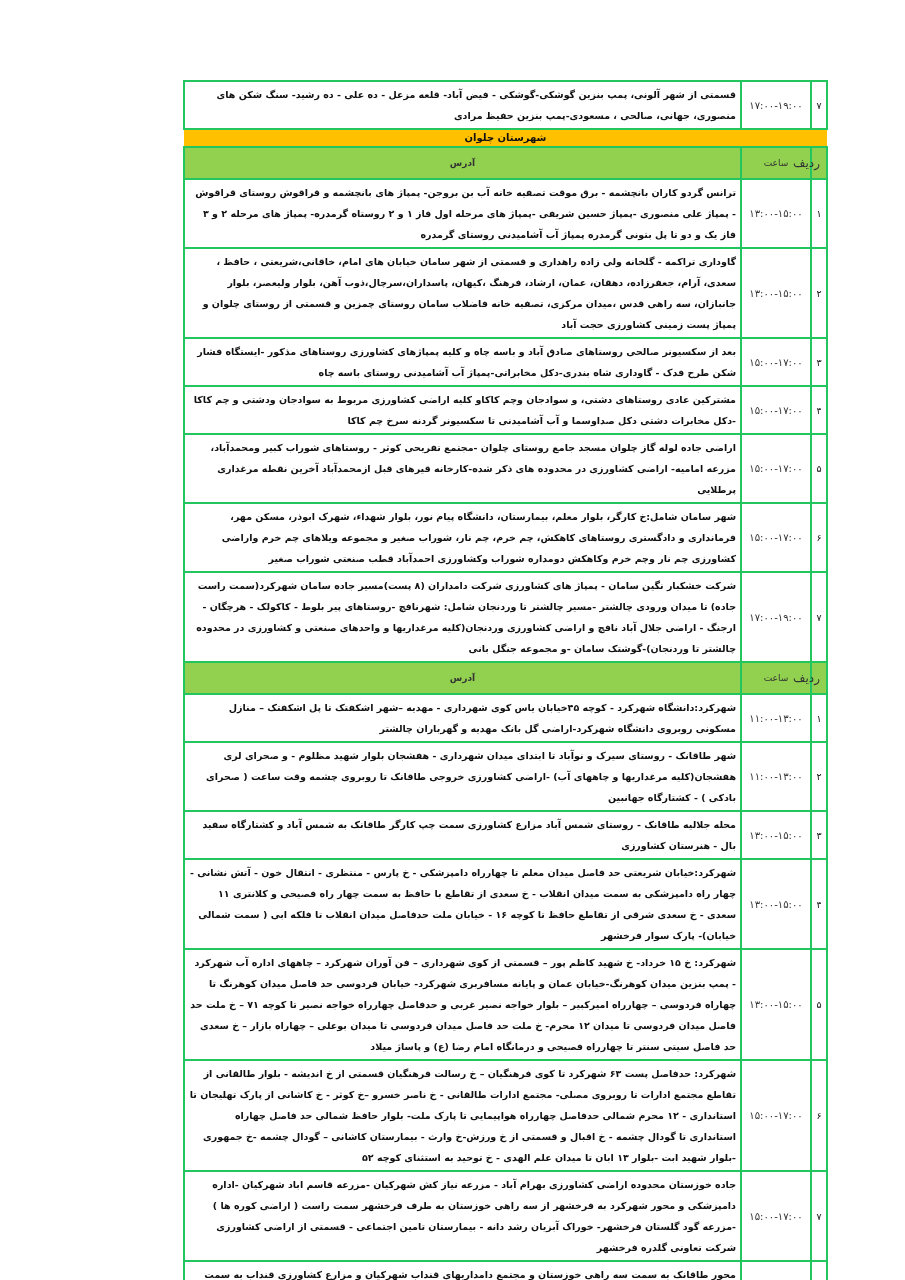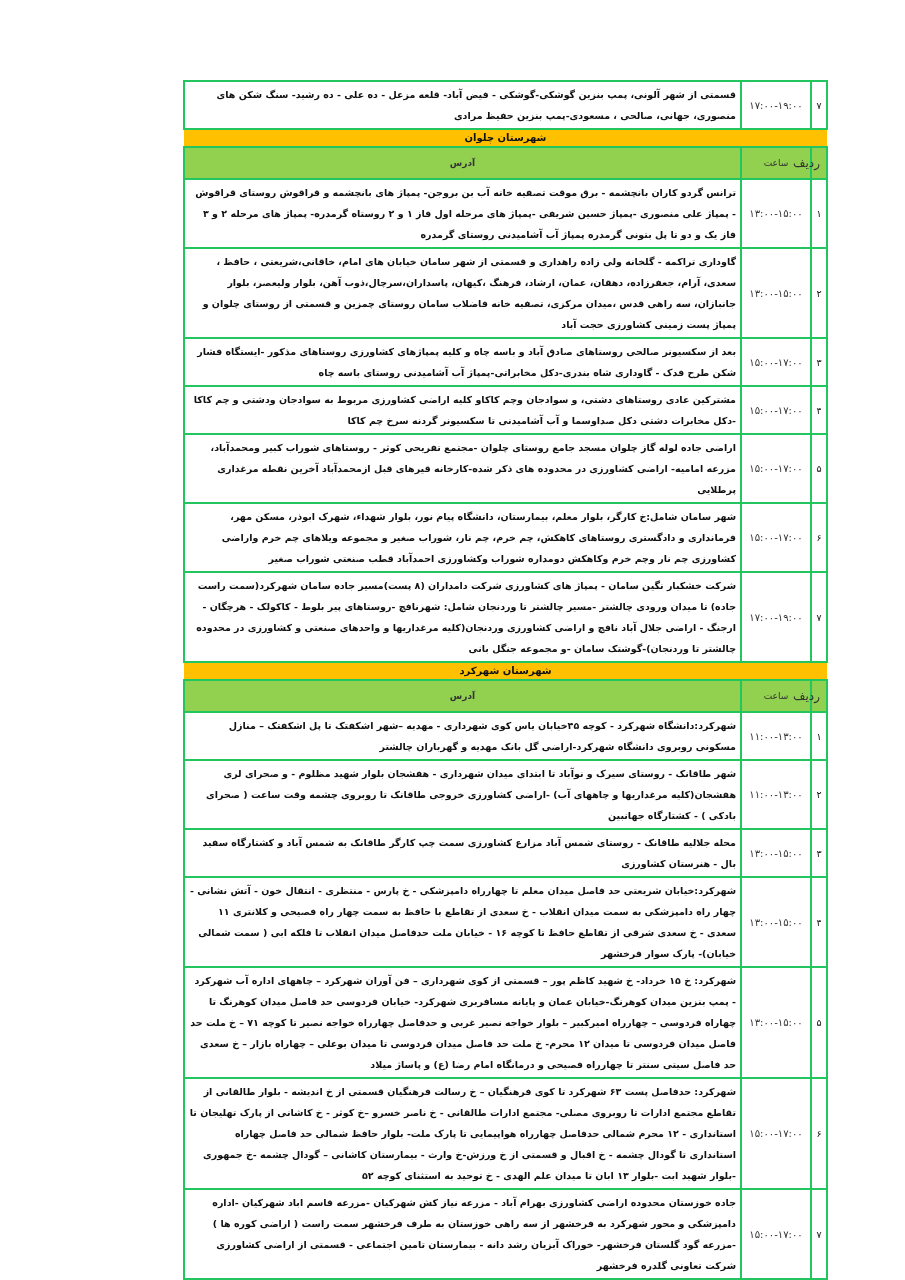--- a/index.html
+++ b/index.html
@@ -62,23 +62,20 @@
         <tr>
           <td class="num">۶</td>
           <td class="time">۱۵:۰۰-۱۷:۰۰</td>
           <td class="addr">شهر سامان شامل:خ کارگر، بلوار معلم، بیمارستان، دانشگاه پیام نور، بلوار شهداء، شهرک ابوذر، مسکن مهر، فرمانداری و دادگستری روستاهای کاهکش، چم خرم، چم نار، شوراب صغیر و مجموعه ویلاهای چم خرم واراضی کشاورزی چم نار وچم خرم وکاهکش دومداره شوراب وکشاورزی احمدآباد قطب صنعتی شوراب صغیر</td>
         </tr>
         <tr>
           <td class="num">۷</td>
           <td class="time">۱۷:۰۰-۱۹:۰۰</td>
           <td class="addr">شرکت خشکبار نگین سامان - پمپاژ های کشاورزی شرکت دامداران (۸ پست)مسیر جاده سامان شهرکرد(سمت راست جاده) تا میدان ورودی چالشتر -مسیر چالشتر تا وردنجان شامل: شهرنافچ -روستاهای پیر بلوط - کاکولک - هرچگان - ارجنگ - اراضی جلال آباد نافچ و اراضی کشاورزی وردنجان(کلیه مرغداریها و واحدهای صنعتی و کشاورزی در محدوده چالشتر تا وردنجان)-گوشتک سامان -و مجموعه جنگل بانی</td>
         </tr>
-        <tr class="section">
-          <td colspan="3">شهرستان شهرکرد</td>
-        </tr>
         <tr class="header">
           <td class="num">ردیف</td>
           <td class="time">ساعت</td>
           <td class="addr">آدرس</td>
         </tr>
         <tr>
           <td class="num">۱</td>
           <td class="time">۱۱:۰۰-۱۳:۰۰</td>
           <td class="addr">شهرکرد:دانشگاه شهرکرد - کوچه ۴۵خیابان یاس کوی شهرداری - مهدیه –شهر اشکفتک تا پل اشکفتک – منازل مسکونی روبروی دانشگاه شهرکرد-اراضی گل بانک مهدیه و گهرباران چالشتر</td>
         </tr>

